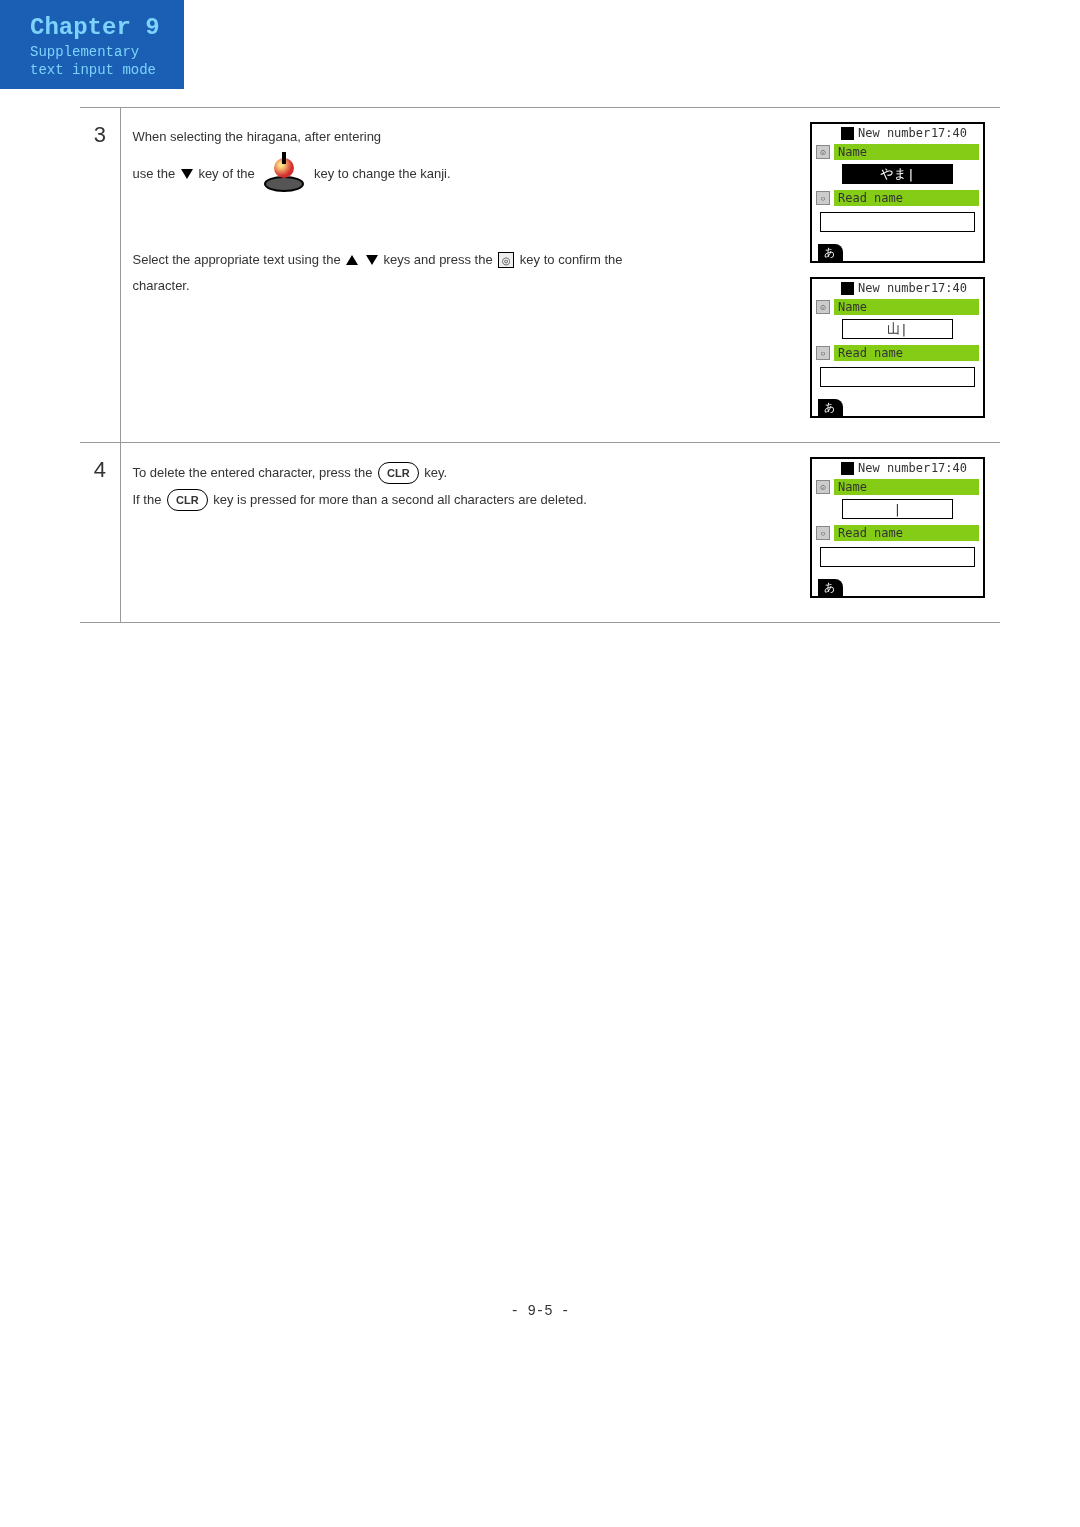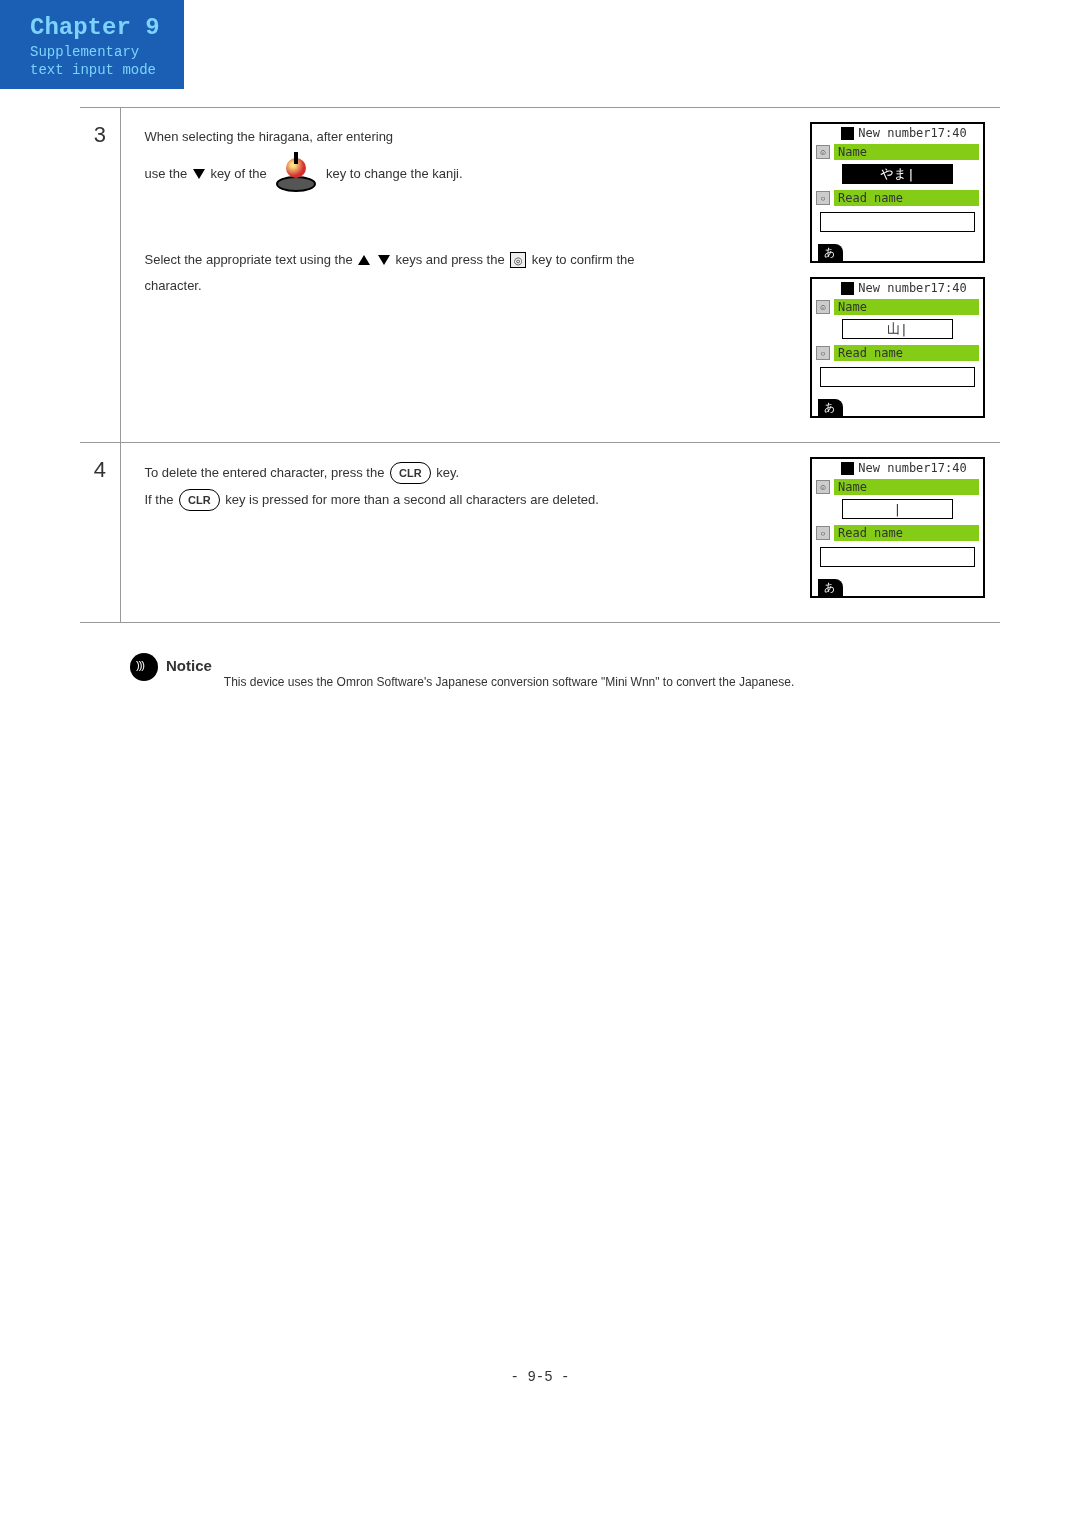--- a/index.html
+++ b/index.html
@@ -46,21 +46,21 @@
   .step-num {
     width: 40px;
     vertical-align: top;
     text-align: center;
     font-size: 22px;
     padding: 14px 6px;
     border-right: 1px solid #999;
   }
   .step-body {
     vertical-align: top;
-    padding: 14px 24px;
+    padding: 14px 12px;
   }
   .step-shot {
     width: 190px;
     vertical-align: top;
     padding: 10px 0;
   }
   .line {
     margin: 4px 0;
     line-height: 1.7;
   }
@@ -124,21 +124,21 @@
   }
 
   
   .shot {
     width: 175px;
     border: 2px solid #000;
     margin: 4px 0 14px;
     background: #fff;
   }
   .shot-title {
-    display: flex; justify-content: center; align-items: center;
+    display: flex; justify-content: space-between; align-items: center;
     padding: 2px 16px;
     font-family: "MS Gothic", monospace;
     font-size: 12px;
     margin-left: 13px;
   }
   .shot-title .blk { width: 13px; height: 13px; background: #000; margin-right: 4px; }
   .shot-row {
     display: flex; align-items: center;
     padding: 2px 4px;
   }
@@ -379,24 +379,19 @@
                 <span class="ad"></span>
               </div>
             </div>
             <span class="shot-tab">あ</span>
           </div>
         </td>
       </tr>
     </tbody>
   </table>
 
-  <div class="notice-row">
-    <span class="notice-badge"></span>
-    <span class="notice-title">Notice</span>
-    <span class="notice-text">This device uses the Omron Software's Japanese conversion software "Mini Wnn" to convert the Japanese.</span>
-  </div>
 
 </div>
 
 <div class="pagenum">- 9-5 -</div>
 
 
 
 
 </body></html>

